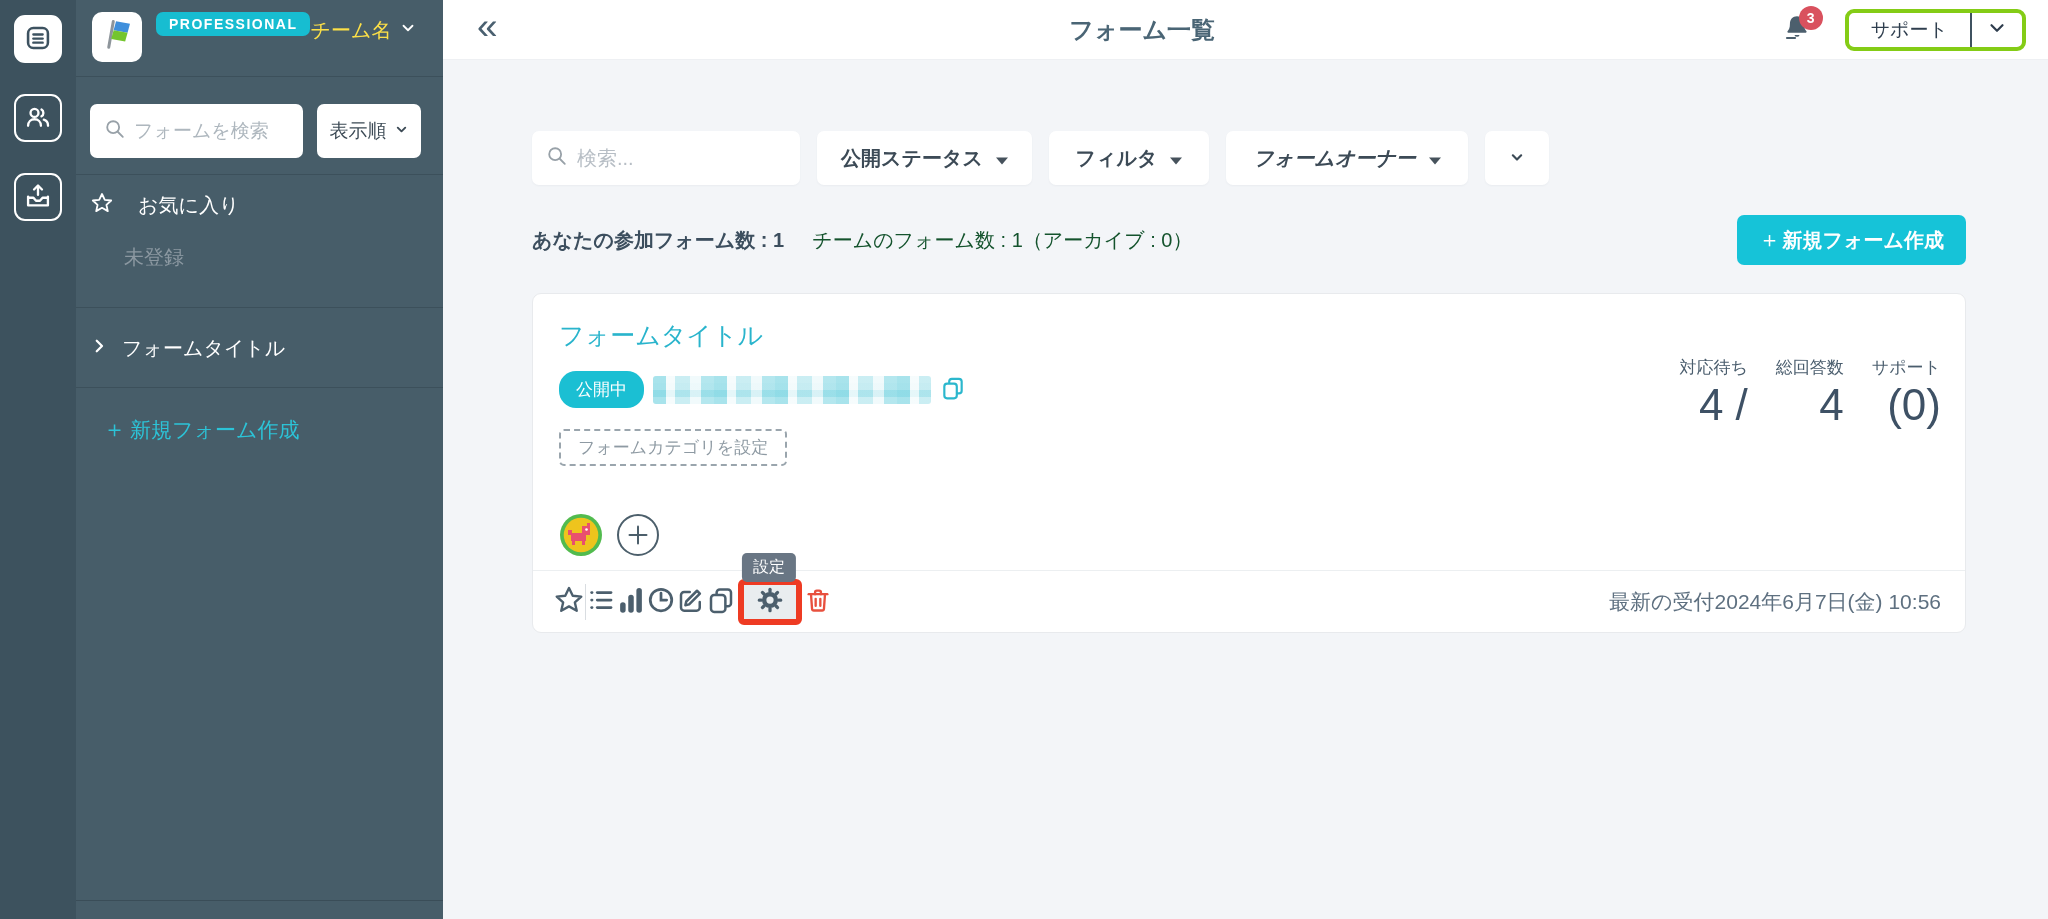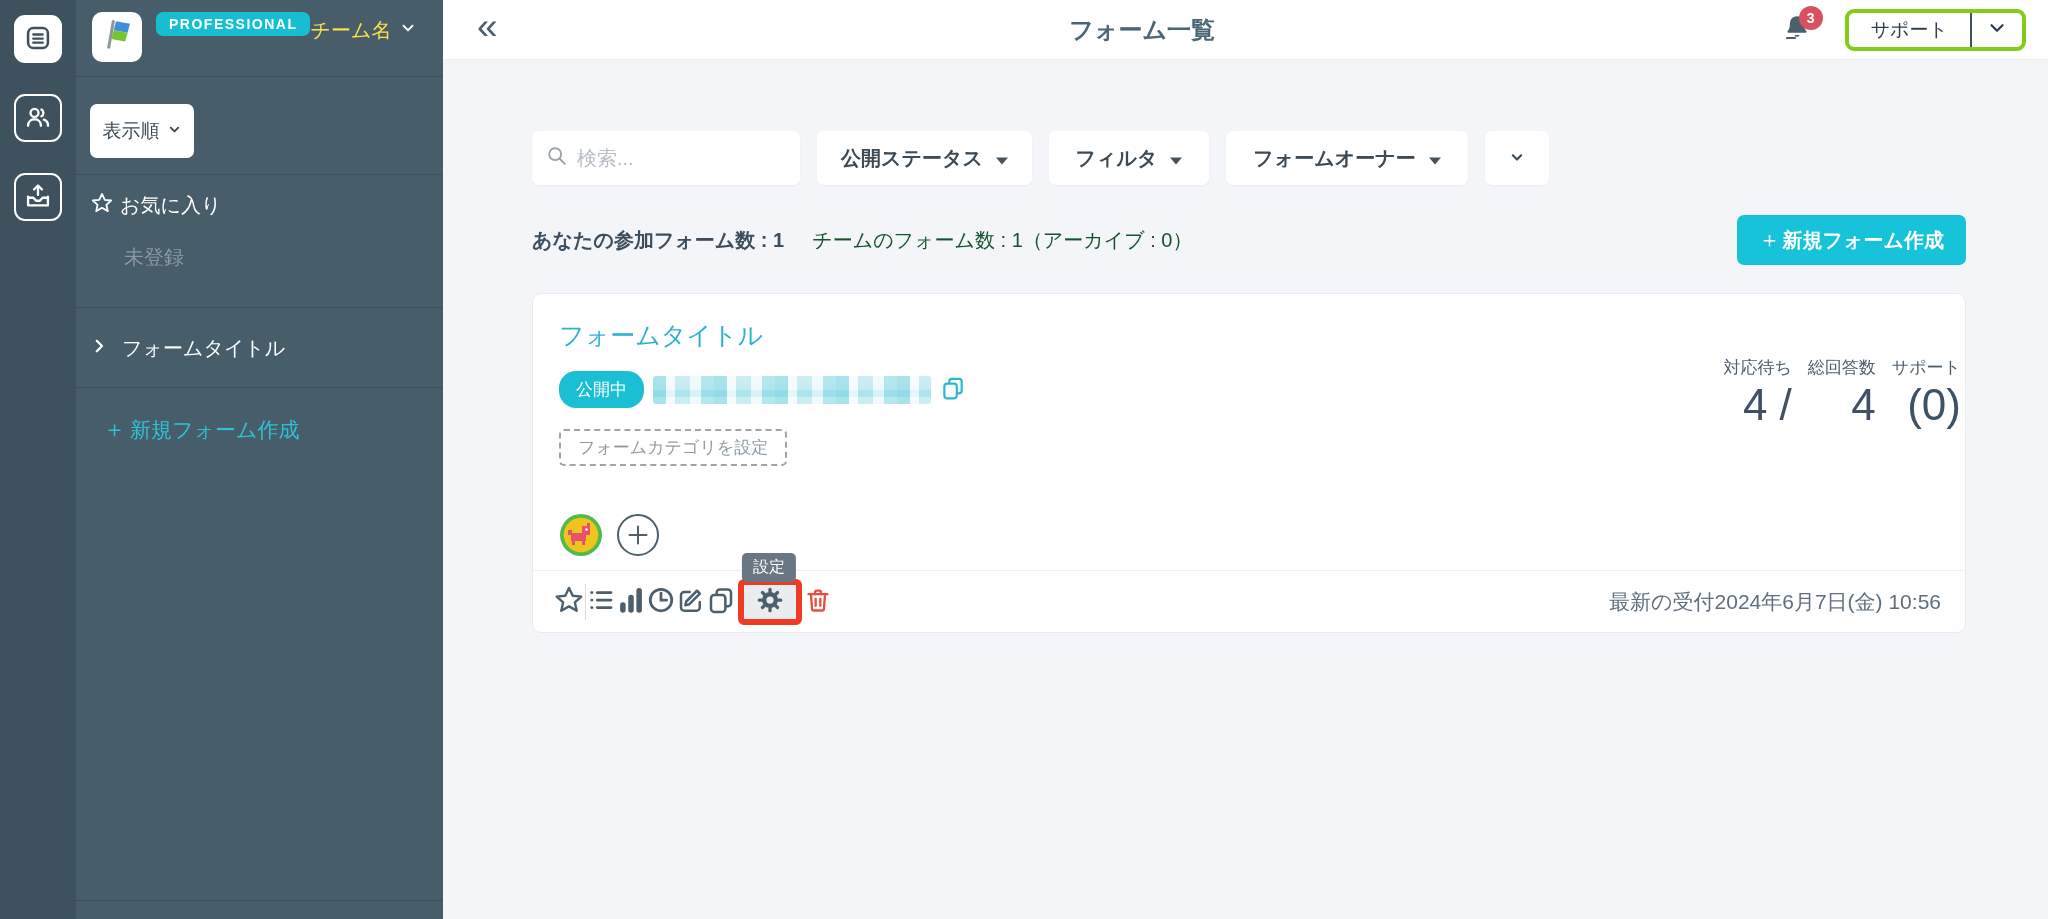--- a/index.html
+++ b/index.html
@@ -18,21 +18,21 @@
   .logo { width:50px; height:50px; background:#fff; border-radius:10px; display:flex; align-items:center; justify-content:center; cursor:pointer; }
   .sb-head-right { display:flex; align-items:flex-start; }
   .plan-badge { background:#17bdd1; color:#fff; font-size:14px; font-weight:bold; letter-spacing:1.5px; padding:4px 13px; border-radius:7px; }
   .team-btn { background:none; border:none; color:#fde047; font-size:20px; margin-top:5px; display:flex; align-items:center; gap:8px; cursor:pointer; font-family:inherit; }
   .sb-search-row { display:flex; gap:14px; padding:27px 22px 0 14px; }
   .sb-search { flex:1; height:54px; background:#fff; border-radius:7px; display:flex; align-items:center; padding:0 10px 0 14px; gap:8px; }
   .sb-search input { border:none; outline:none; width:100%; font-size:19px; color:#44525e; font-family:inherit; }
   .sb-search input::placeholder { color:#aeb7be; }
   .sort-btn { width:104px; height:54px; background:#fff; border:none; border-radius:7px; font-size:19px; color:#3c4a55; display:flex; align-items:center; justify-content:center; gap:7px; cursor:pointer; font-family:inherit; }
   .sb-fav { margin-top:16px; border-top:1px solid #3c505b; padding:16px 14px 20px 14px; }
-  .fav-row { display:flex; align-items:center; gap:6px; font-size:20px; cursor:pointer; }
+  .fav-row { display:flex; align-items:center; gap:24px; font-size:20px; cursor:pointer; }
   .fav-empty { color:#8b98a1; font-size:20px; margin:24px 0 0 34px; }
   .sb-group { border-top:1px solid #3c505b; border-bottom:1px solid #3c505b; margin-top:16px; padding:27px 14px 25px 14px; }
   .group-row { display:flex; align-items:center; gap:14px; font-size:20px; cursor:pointer; }
   .sb-new { margin:26px 0 0 27px; color:#2cc3d7; font-size:21px; display:flex; align-items:center; gap:4px; cursor:pointer; }
   .sb-new .plus { font-size:23px; }
   .sb-bottom-line { position:absolute; left:0; right:0; bottom:18px; border-top:1px solid #3a4d58; }
 
   
   .main { flex:1; display:flex; flex-direction:column; background:#f3f5f8; min-width:0; }
   .top-header { height:60px; background:#fff; display:flex; align-items:center; padding:0 22px 0 34px; border-bottom:1px solid #eef0f3; }
@@ -47,21 +47,21 @@
   .support-caret { display:flex; align-items:center; justify-content:center; width:50px; cursor:pointer; background:none; border:none; }
 
   .content { padding:0 82px 0 89px; }
 
   
   .filter-row { margin-top:71px; display:flex; gap:17px; align-items:center; }
   .search-box { width:268px; height:54px; background:#fff; border-radius:7px; display:flex; align-items:center; gap:9px; padding:0 12px 0 14px; box-shadow:0 1px 2px rgba(60,80,95,.05); }
   .search-box input { border:none; outline:none; width:100%; font-size:20px; color:#44525e; font-family:inherit; }
   .search-box input::placeholder { color:#b7bec5; }
   .drop-btn { height:54px; background:#fff; border:none; border-radius:7px; font-size:20px; font-weight:bold; color:#3c4a56; display:flex; align-items:center; justify-content:center; gap:13px; padding:0 24px; cursor:pointer; box-shadow:0 1px 2px rgba(60,80,95,.05); font-family:inherit; }
-  .drop-btn.w1{ width:215px; } .drop-btn.w2{ width:160px; } .drop-btn.w3{ width:242px; }
+  .drop-btn.w1{ width:215px; } .drop-btn.w2{ width:160px; } .drop-btn.w3{ width:242px;font-style:italic; }
   .more-btn { width:64px; height:54px; background:#fff; border:none; border-radius:7px; display:flex; align-items:center; justify-content:center; cursor:pointer; box-shadow:0 1px 2px rgba(60,80,95,.05); }
 
   
   .stats-row { margin-top:30px; display:flex; }
   .stats-left { display:flex; align-items:center; gap:28px; }
   .stat-strong { font-size:20px; font-weight:bold; color:#3c4e5e; }
   .stat-normal { font-size:20px; color:#14532d; }
   .new-form-btn { margin-left:auto; height:50px; background:#16c3d8; color:#fff; border:none; border-radius:7px; font-size:20px; font-weight:bold; display:flex; align-items:center; padding:0 22px; gap:2px; cursor:pointer; font-family:inherit; }
   .new-form-btn .plus { font-size:22px; font-weight:normal; }
 
@@ -74,21 +74,21 @@
   .blur-bar { width:278px; height:28px; border-radius:3px; background-color:#dff4f7;
     background-image:
       repeating-linear-gradient(90deg, rgba(32,185,207,.33) 0 13px, rgba(255,255,255,.55) 13px 22px, rgba(32,185,207,.16) 22px 37px, rgba(255,255,255,.3) 37px 48px, rgba(32,185,207,.27) 48px 61px),
       repeating-linear-gradient(0deg, rgba(255,255,255,.38) 0 7px, rgba(32,185,207,.12) 7px 14px, rgba(255,255,255,.22) 14px 21px); }
   .copy-link-btn { background:none; border:none; cursor:pointer; display:flex; padding:0; }
   .category-btn { margin-top:21px; height:37px; background:none; border:2px dashed #9aa5ad; border-radius:5px; color:#8e9aa3; font-size:17px; display:flex; align-items:center; padding:0 17px; cursor:pointer; font-family:inherit; }
   .member-row { margin-top:47px; display:flex; align-items:center; gap:13px; }
   .avatar { width:44px; height:44px; cursor:pointer; }
   .add-member-btn { width:44px; height:44px; background:none; border:none; padding:0; cursor:pointer; display:flex; }
 
-  .metrics { position:absolute; top:62px; right:4px; display:flex; gap:16px; }
+  .metrics { position:absolute; top:62px; right:24px; display:flex; gap:28px; }
   .metric { text-align:right; }
   .metric .m-label { font-size:17px; color:#4a5d6d; }
   .metric .m-value { font-size:44px; color:#3e5165; margin-top:4px; line-height:1; white-space:nowrap; }
 
   .card-footer { position:absolute; left:0; right:0; bottom:0; height:62px; border-top:1px solid #eceff1; display:flex; align-items:center; padding:0 24px 0 20px; }
   .foot-icons { display:flex; align-items:center; }
   .icon-btn { background:none; border:none; padding:0; cursor:pointer; display:flex; align-items:center; justify-content:center; }
   .v-div { width:1px; height:36px; background:#d9dde1; }
   .gear-box { width:64px; height:46px; border:6px solid #ee3b23; border-radius:6px; background:#e9edef; display:flex; align-items:center; justify-content:center; position:relative; cursor:pointer; margin:0 2px; }
   .tooltip { position:absolute; bottom:calc(100% + 3px); left:50%; transform:translateX(-52%); background:#697684; color:#fff; font-size:16px; padding:4px 11px; border-radius:5px; white-space:nowrap; }
@@ -152,20 +152,29 @@
           <span>
             <svg width="18" height="18" viewBox="0 0 24 24" fill="none" stroke="#ffffff" stroke-width="2.4" stroke-linecap="round" stroke-linejoin="round">
                 <polyline points="6,9 12,15 18,9"></polyline>
               </svg>
           </span>
         </button>
       </div>
     </div>
 
     <div class="sb-search-row">
+      <div class="sb-search">
+        <span>
+          <svg width="22" height="22" viewBox="0 0 24 24">
+              <circle cx="10" cy="10" r="6.5" fill="none" stroke="#98a1a8" stroke-width="2"></circle>
+              <line x1="15" y1="15" x2="20.5" y2="20.5" stroke="#98a1a8" stroke-width="2" stroke-linecap="round"></line>
+            </svg>
+        </span>
+        <input type="text" placeholder="フォームを検索" style="">
+      </div>
       <button class="sort-btn">
         <span>表示順</span>
         <span>
           <svg width="15" height="15" viewBox="0 0 24 24" fill="none" stroke="#3c4a55" stroke-width="3" stroke-linecap="round" stroke-linejoin="round">
               <polyline points="6,9 12,15 18,9"></polyline>
             </svg>
         </span>
       </button>
     </div>
 

